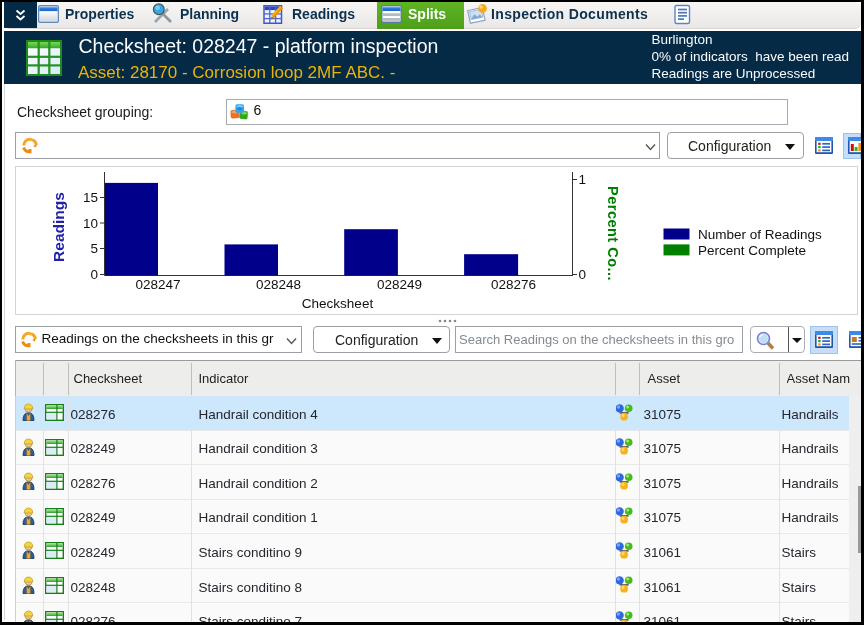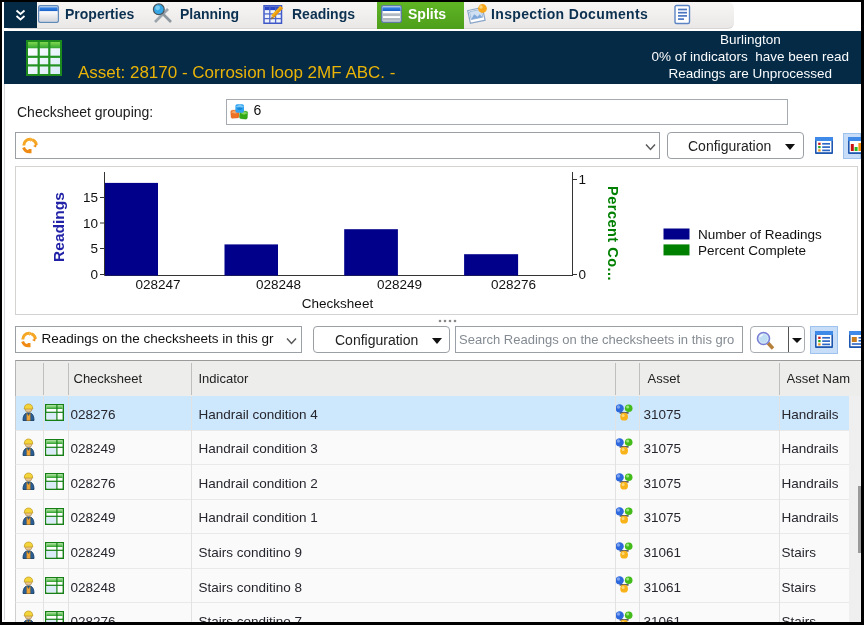--- a/index.html
+++ b/index.html
@@ -1,27 +1,27 @@
 <!DOCTYPE html>
 <html><head>
 <meta charset="utf-8">
 <style>
 * { margin:0; padding:0; box-sizing:border-box; }
 html,body { width:864px; height:625px; overflow:hidden; }
 body { font-family:"Liberation Sans", sans-serif; background:#fff; position:relative; }
 .bb { position:absolute; background:#000; z-index:50; }
-#toolbar { position:absolute; left:4px; top:2px; width:730px; height:27px; background:linear-gradient(#f7f6f5,#eae8e6); border-bottom:1px solid #d9d7d5;border-radius:6px; }
+#toolbar { position:absolute; left:4px; top:2px; width:857px; height:27px; background:linear-gradient(#f7f6f5,#eae8e6); border-bottom:1px solid #d9d7d5;border-radius:6px; }
 #chev { position:absolute; left:4px; top:2px; width:33px; height:26px; background:#052a45; text-align:center; z-index:2; }
 .tab { position:absolute; top:0px; height:27px; padding-bottom:3px; display:flex; align-items:center; color:#0c3050; font-weight:bold; font-size:14px; white-space:nowrap; }
 .tab svg { margin-right:6px; }
 #tab-splits { top:0px; height:26.5px; background:linear-gradient(#5fb424,#4d9f1a); color:#fff; padding:0 13px 3px 4px; }
 #hdr { position:absolute; left:4px; top:31px; width:857px; height:53px; background:#052a45; }
 #hdr .title { position:absolute; left:74.5px; top:4px; font-size:19.5px; color:#fafcfe; }
 #hdr .sub { position:absolute; left:74px; top:32px; font-size:17px; color:#eab308; }
-#hdr .right { position:absolute; right:12px; top:-0.5px; text-align:center; font-size:13.5px; color:#fafcfe; line-height:17px; }
+#hdr .right { position:absolute; right:12px; top:-0.5px; text-align:left; font-size:13.5px; color:#fafcfe; line-height:17px; }
 #hdr > * { position:absolute; }
 #vline-left { position:absolute; left:4px; top:84px; width:1px; height:536px; background:#d4d8dd; }
 #lbl-group { position:absolute; left:17px; top:104px; font-size:14px; color:#1a1a1a; }
 #tb-group { position:absolute; left:225.5px; top:99px; width:562px; height:25.5px; background:#fff; border:1px solid #a6abb2; }
 #tb-group span { position:absolute; left:27px; top:2px; font-size:14px; color:#111; }
 .combo { position:absolute; background:#fff; border:1px solid #9aa0a6; height:27px; }
 .combo .ctext { position:absolute; left:28px; top:4px; font-size:13.5px; color:#111; white-space:nowrap; overflow:hidden; }
 .chevdn { position:absolute; top:9.5px; width:11px; height:8px; }
 #combo1 { left:14.5px; top:132px; width:645px; }
 #cfg1 { left:667px; top:132px; width:137px; }
@@ -147,20 +147,21 @@
         <stop offset="1" stop-color="#d8eaf8"></stop>
       </linearGradient>
       <rect x="2" y="8.5" width="32" height="25.5" fill="url(#cc)"></rect>
       <g stroke="#229222" stroke-width="2.2">
         <line x1="12.7" y1="2" x2="12.7" y2="34"></line>
         <line x1="23.3" y1="2" x2="23.3" y2="34"></line>
         <line x1="2" y1="16.8" x2="34" y2="16.8"></line>
         <line x1="2" y1="25.4" x2="34" y2="25.4"></line>
       </g>
     </svg>
+    <div class="title">Checksheet: 028247 - platform inspection</div>
     <div class="sub">Asset: 28170 - Corrosion loop 2MF ABC. -</div>
     <div class="right">Burlington<br>0% of indicators&nbsp; have been read<br>Readings are Unprocessed</div>
   </div>
   <div id="vline-left"></div>
 
   <div id="lbl-group">Checksheet grouping:</div>
   <div id="tb-group">
     <svg style="position:absolute;left:3px;top:3px" width="19" height="18" viewBox="0 0 19 18">
       <g transform="rotate(-4 5 11)">
         <rect x="0.8" y="7" width="8.2" height="8.2" rx="1.6" fill="#ee7226" stroke="#c4521062" stroke-width="0.6"></rect>

